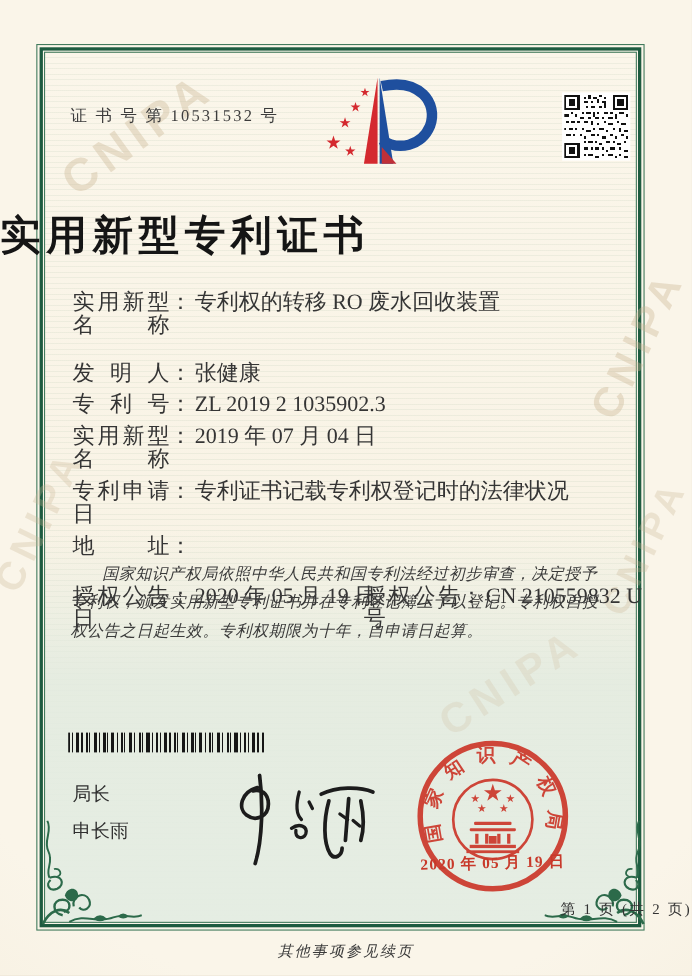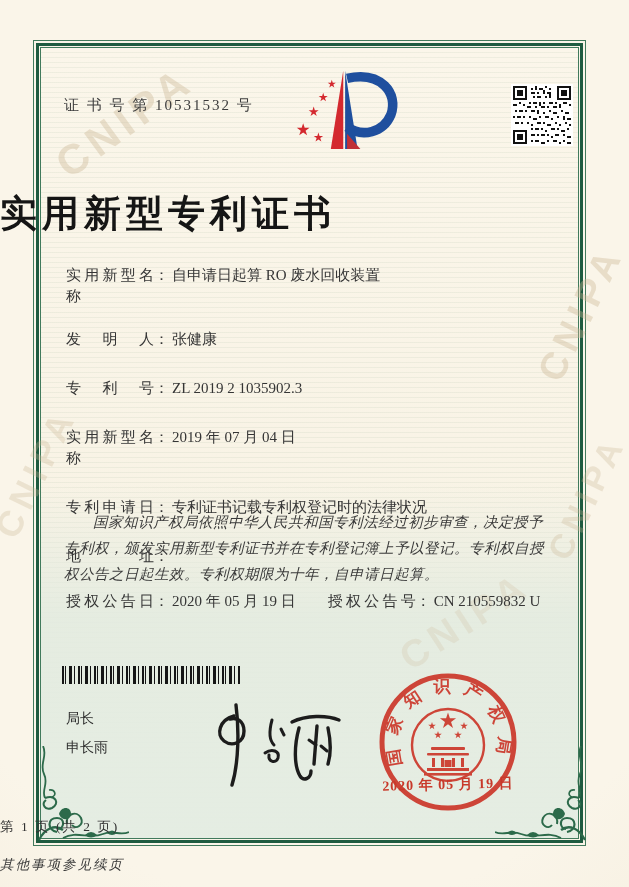--- a/index.html
+++ b/index.html
@@ -25,49 +25,49 @@
   .wm3{left:-34px;top:452px;font-size:36px;transform:rotate(-64deg);color:rgba(203,182,148,.30);}
   .wm4{left:520px;top:478px;font-size:34px;transform:rotate(-64deg);color:rgba(203,182,148,.30);}
   .wm5{left:392px;top:600px;font-size:38px;transform:rotate(-33deg);color:rgba(203,182,148,.22);}
 
   .cert-no{position:absolute;left:64px;top:80px;font-size:15px;letter-spacing:2px;color:#3c3c3c;margin-top:16px;}
   .logo{position:absolute;left:286px;top:66px;}
   .qr{position:absolute;left:511px;top:84px;width:62px;height:62px;background:#fff;padding:2px;box-sizing:border-box;}
   .title{position:absolute;left:0;right:0;top:164px;
     font-size:37px;font-weight:bold;letter-spacing:5px;color:#151515;margin-top:25px;}
 
-  .fields{position:absolute;left:66px;top:243px;width:478px;font-size:15px;color:#353535;line-height:21px;}
-  .row{display:flex;margin-top:28px;}
+  .fields{position:absolute;left:66px;top:243px;width:478px;font-size:20px;color:#353535;line-height:21px;}
+  .row{display:flex;margin-top:8px;}
   .row:first-child{margin-top:0;}
   .row.gap-lg{margin-top:22px;}
   .lbl{display:inline-block;width:88px;text-align:justify;text-align-last:justify;flex:0 0 88px;}
   .colon{flex:0 0 auto;}
   .val{flex:1;margin-left:3px;}
   .grant{display:flex;margin-top:24px;}
   .pair{display:flex;}
   .pair .val{margin-left:3px;flex:0 0 auto;}
   .pair2{margin-left:32px;}
 
   .paras{position:absolute;left:64px;top:509px;width:486px;font-size:14.5px;line-height:26px;
     font-style:italic;color:#3a3a3a;letter-spacing:.5px;}
   .paras p{margin:0;text-indent:2em;}
 
   .barcode{position:absolute;left:62px;top:666px;width:178px;height:18px;
     background:repeating-linear-gradient(90deg,#161616 0 2px,transparent 2px 3px,#161616 3px 4px,transparent 4px 7px,#161616 7px 10px,transparent 10px 12px,#161616 12px 13px,transparent 13px 16px);}
 
   .officer{position:absolute;left:66px;top:710px;font-family:"Liberation Sans",sans-serif;
-    font-size:14px;color:#2f2f2f;}
+    font-size:17px;color:#2f2f2f;}
   .officer div{margin-bottom:11px;}
   .signature{position:absolute;left:192px;top:700px;}
   .seal{position:absolute;left:374px;top:668px;}
   .seal-date{position:absolute;left:382px;top:776px;width:132px;text-align:center;
     font-size:14px;font-weight:bold;color:#c8392a;letter-spacing:1px;transform:rotate(-1.5deg);}
 
-  .page-num{position:absolute;left:0;right:0;top:818px;text-align:left;font-size:13.5px;letter-spacing:2px;color:#333;}
-  .footer-note{position:absolute;left:0;right:0;top:856px;font-size:13.5px;
+  .page-num{position:absolute;left:0;right:0;top:818px;text-align:right;font-size:13.5px;letter-spacing:2px;color:#333;}
+  .footer-note{position:absolute;left:0;right:0;top:856px;text-align:center;font-size:13.5px;
     font-style:italic;letter-spacing:2px;color:#3a3a3a;}
 
   .flourish{position:absolute;width:92px;height:96px;}
   .fl-left{left:37px;top:746px;}
   .fl-right{left:495px;top:746px;transform:scaleX(-1);}
 </style>
 </head>
 <body>
 
 <div class="page">
@@ -120,21 +120,21 @@
       </g>
     </svg>
   </div>
 
   <div class="title">实用新型专利证书</div>
 
   <div class="fields">
     <div class="row gap-lg">
       <span class="lbl">实用新型名称</span>
         <span class="colon">：</span>
-      <span class="val">自申请日起算 RO 废水回收装置</span>
+      <span class="val">专利权的转移 RO 废水回收装置</span>
     </div>
     <div class="row gap-lg">
       <span class="lbl">发明人</span>
         <span class="colon">：</span>
       <span class="val">张健康</span>
     </div>
     <div class="row">
       <span class="lbl">专利号</span>
         <span class="colon">：</span>
       <span class="val">ZL 2019 2 1035902.3</span>

